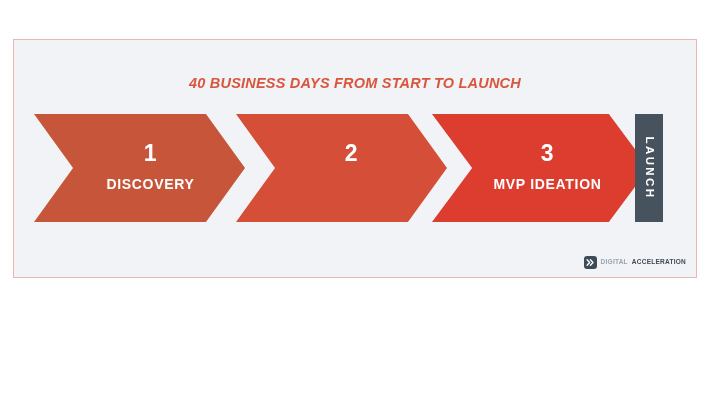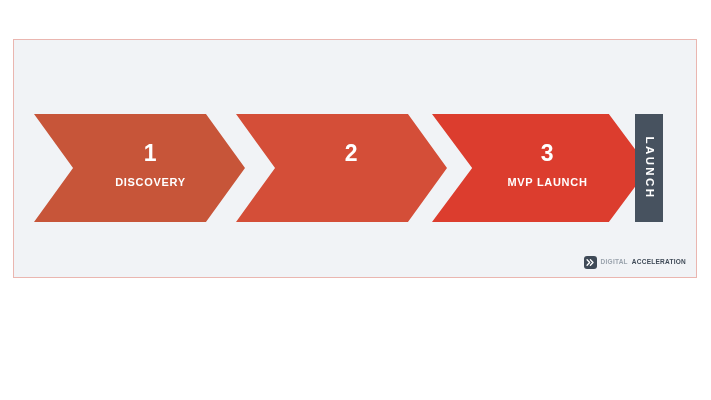--- a/index.html
+++ b/index.html
@@ -72,21 +72,21 @@
     font-weight: bold;
     line-height: 1;
     letter-spacing: 0.5px;
   }
   .chevron .lbl {
     position: absolute;
     left: 0;
     right: 0;
     top: 63px;
     text-align: center;
-    font-size: 11px;
+    font-size: 14px;
     font-weight: bold;
     letter-spacing: 0.7px;
     line-height: 1;
     white-space: nowrap;
   }
 
   
   #chevron-1 { left: 20px;  width: 211px; background: #c75539; }
   #chevron-2 { left: 222px; width: 211px; background: #d44e38; }
   #chevron-3 { left: 418px; width: 217px; background: #dc3d2e; }
@@ -147,35 +147,36 @@
     white-space: nowrap;
   }
   #brand-word-1 { color: #9aa3ad; }
   #brand-word-2 { color: #3f4a57; }
 </style>
 </head>
 <body>
 
 <div id="slide-card">
 
+  <div id="process-title">40 BUSINESS DAYS FROM START TO LAUNCH</div>
 
   <div id="chevron-row">
 
     <div class="chevron" id="chevron-1">
       <div class="num">1</div>
       <div class="lbl">DISCOVERY</div>
     </div>
 
     <div class="chevron" id="chevron-2">
       <div class="num">2</div>
     </div>
 
     <div class="chevron" id="chevron-3">
       <div class="num">3</div>
-      <div class="lbl">MVP LAUNCH</div>
+      <div class="lbl">MVP IDEATION</div>
     </div>
 
     <div id="launch-block">
       <span class="vtext">LAUNCH</span>
     </div>
 
   </div>
 
   <div id="brand-logo">
     <span id="brand-mark">

